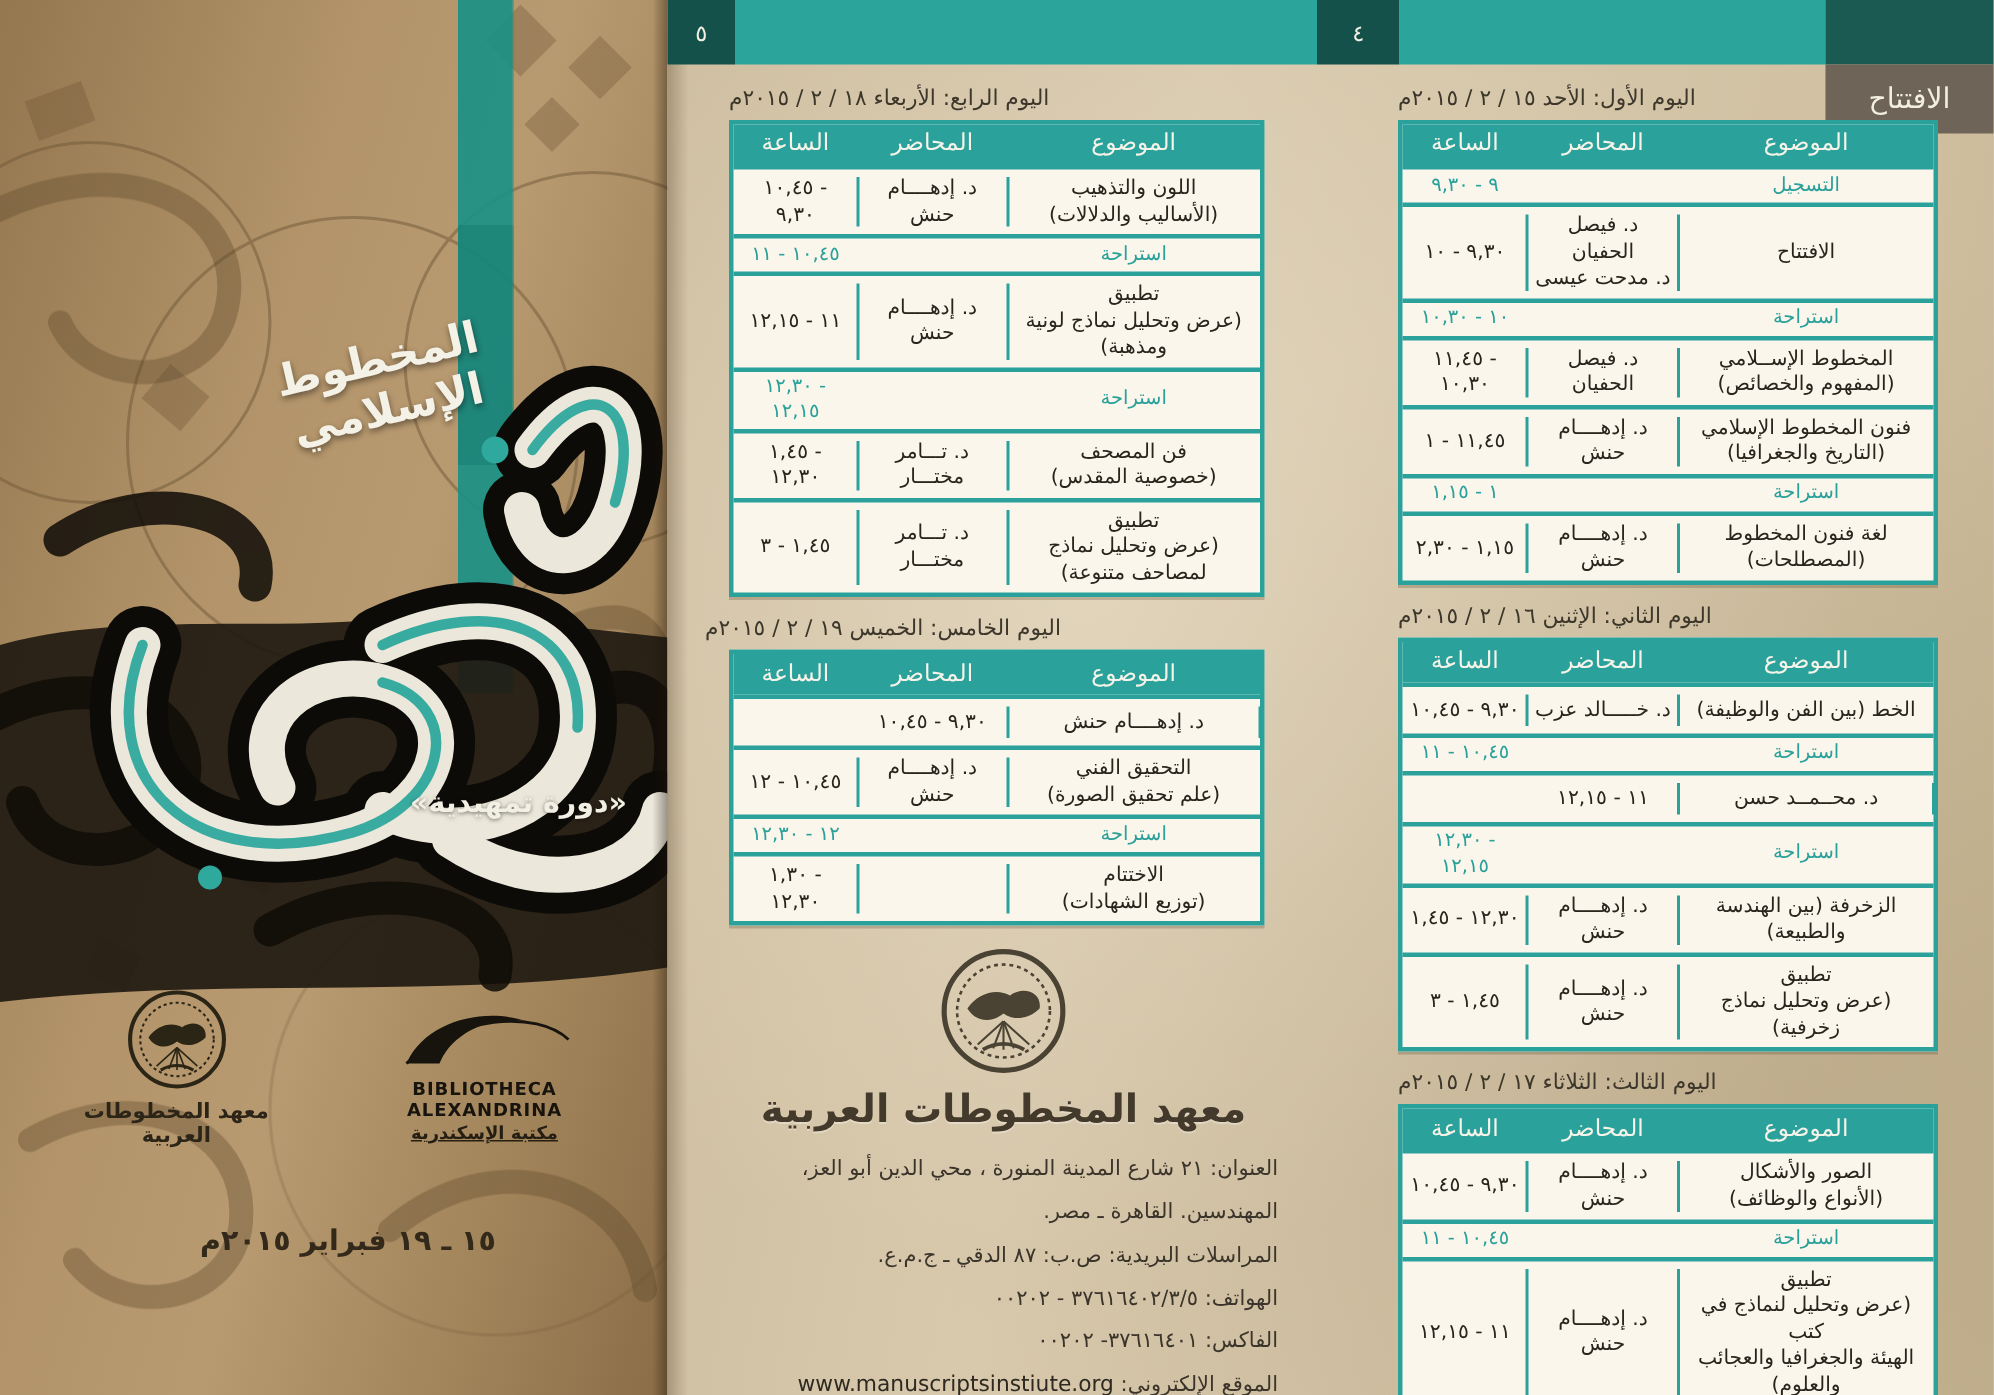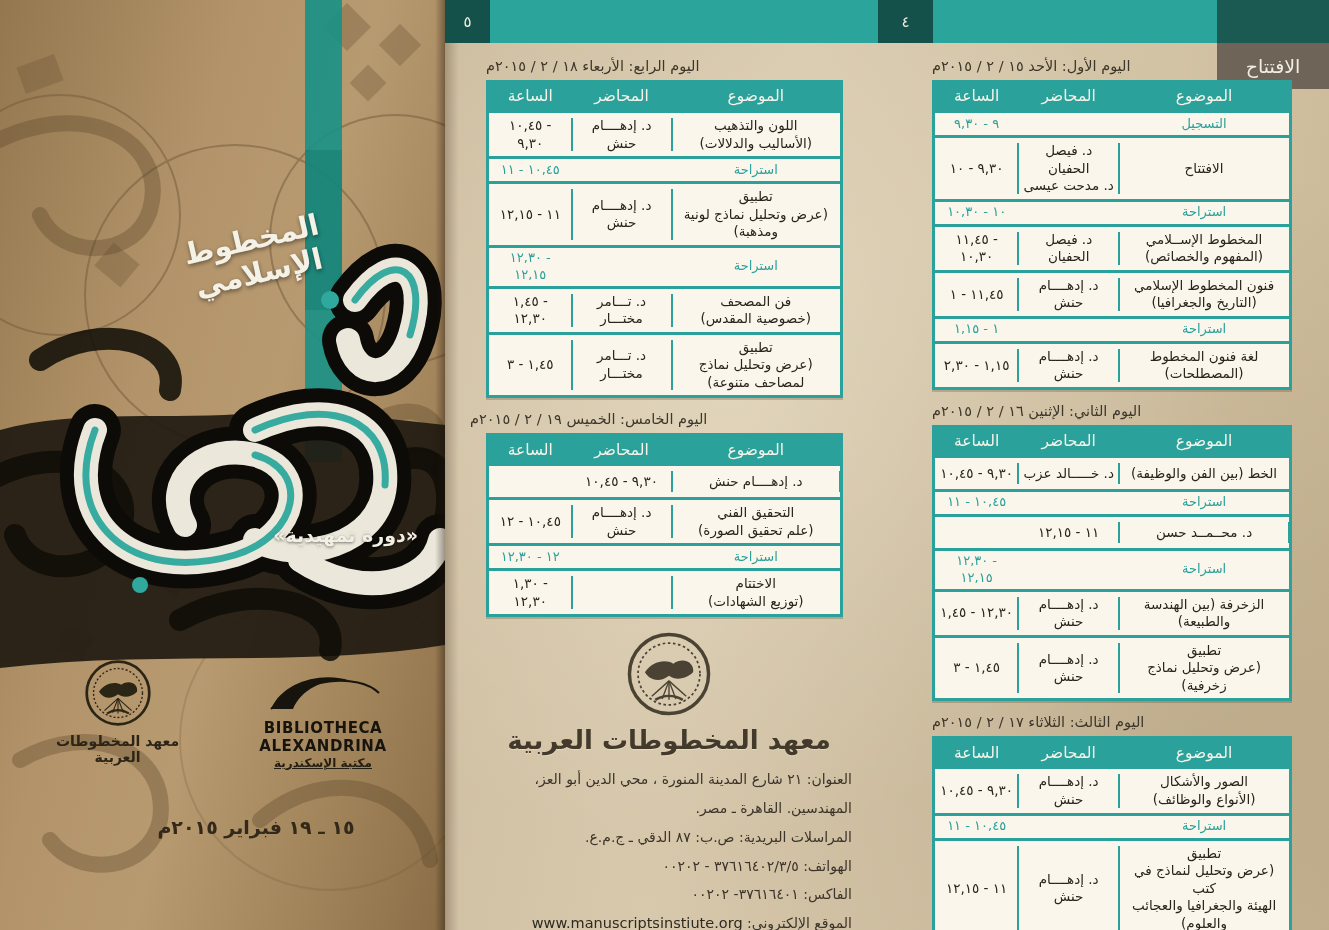--- a/index.html
+++ b/index.html
@@ -44,21 +44,21 @@
     font-size:14.5px;color:#3d372b;margin:0 0 6px 0;padding-right:4px;
     white-space:nowrap;
   }
   .tbl{
     direction:rtl;background:#faf6ec;border:3px solid #2aa29b;
     box-shadow:0 2px 0 rgba(80,60,30,.25);
   }
   .tr{display:grid;grid-template-columns:48% 28.5% 23.5%;align-items:stretch;}
   .tr + .tr{border-top:3px solid #2aa29b;}
   .thead{background:#2aa29b;color:#f6f3e9;min-height:27px;}
-  .thead .c{font-size:15.5px;padding:3px 4px;}
+  .thead .c{font-size:15.5px;padding:3px 4px;font-family:Liberation Serif, serif;}
   .c{display:flex;align-items:center;justify-content:center;text-align:center;
      padding:4px 5px;white-space:pre-line;line-height:1.3;}
   .session{min-height:31px;color:#29251d;}
   .session .c{font-size:13.5px;}
   .session .c.lect{position:relative;}
   .session .c.lect::before,.session .c.lect::after{
     content:"";position:absolute;top:5px;bottom:5px;width:2px;background:#2aa29b;}
   .session .c.lect::before{right:-1px;}
   .session .c.lect::after{left:-1px;}
   .break{min-height:22px;color:#2aa09a;}
@@ -82,28 +82,28 @@
     position:absolute;left:150px;top:222px;width:210px;text-align:center;
     direction:rtl;color:#f4f1e7;font-size:29px;font-weight:bold;
     transform:rotate(-13deg);text-shadow:0 2px 4px rgba(0,0,0,.45);
   }
   .cover-subtitle{
     position:absolute;left:258px;top:524px;width:160px;text-align:right;
     direction:rtl;color:#f2efe5;font-size:19px;font-weight:bold;
     text-shadow:0 1px 3px rgba(0,0,0,.5);
   }
   .cover-date{
-    position:absolute;left:146px;top:816px;width:220px;text-align:center;
+    position:absolute;left:122px;top:816px;width:220px;text-align:center;
     direction:rtl;color:#33291a;font-size:19px;font-weight:bold;
   }
   .cover-logos{position:absolute;left:0;top:655px;width:445px;height:120px;}
   .inst-logo{position:absolute;left:40px;top:4px;width:155px;text-align:center;}
   .inst-logo .label{direction:rtl;font-size:14px;font-weight:bold;color:#2c2517;margin-top:2px;}
   .ba-logo{position:absolute;left:243px;top:16px;width:160px;text-align:center;}
-  .ba-logo .latin{font-size:15px;font-weight:bold;letter-spacing:.6px;color:#17140e;margin-top:2px;}
+  .ba-logo .latin{font-size:12px;font-weight:bold;letter-spacing:.6px;color:#17140e;margin-top:2px;}
   .ba-logo .arabic{direction:rtl;font-size:12px;font-weight:bold;color:#241e13;margin-top:1px;text-decoration:underline;}
   .fold{position:absolute;right:0;top:0;width:10px;height:100%;
     background:linear-gradient(270deg,rgba(30,20,8,.4),rgba(30,20,8,0));}
 </style>
 </head>
 <body>
 
 <aside class="cover">
   <svg class="art" width="445" height="930" viewBox="0 0 445 930">
 

